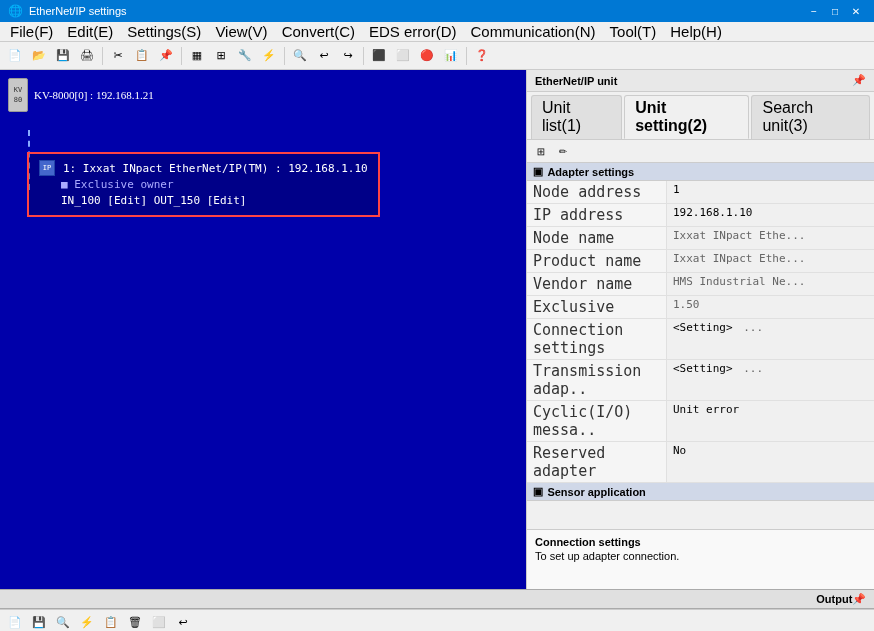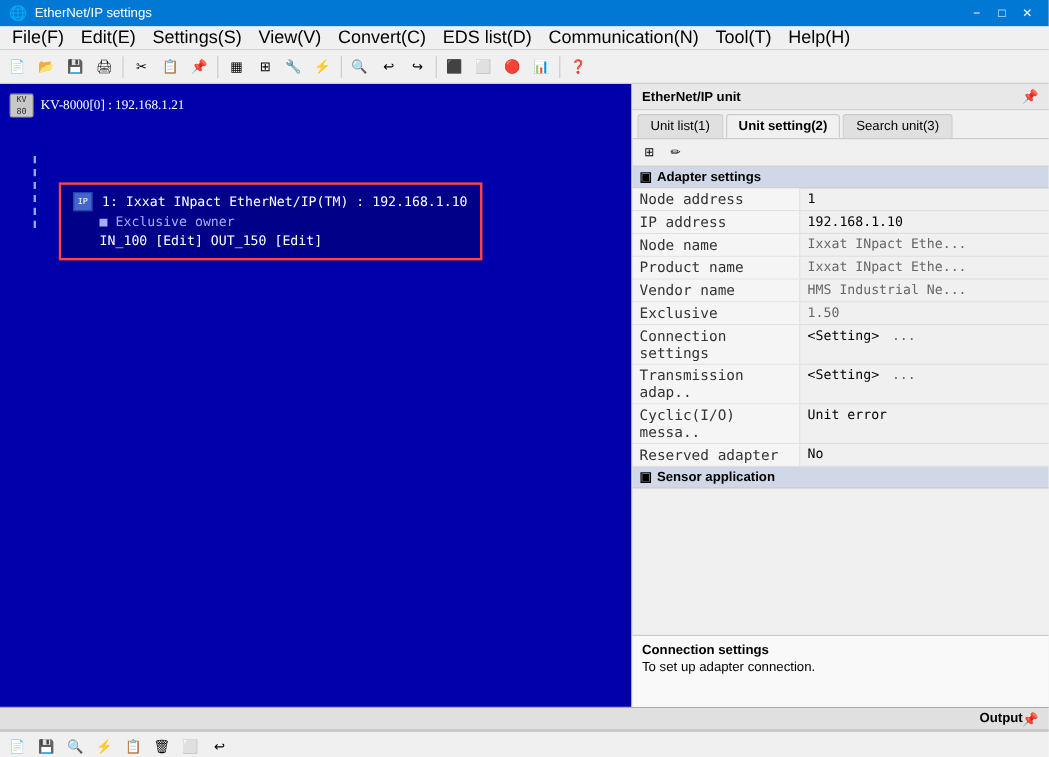--- a/index.html
+++ b/index.html
@@ -82,42 +82,42 @@
       display: flex;
       align-items: center;
       gap: 6px;
       color: white;
       font-size: 11px;
       font-family: monospace;
       margin-bottom: 4px;
     }
 
     .device-icon {
-      width: 20px; height: 20px;
+      width: 20px; height: 34px;
       background: #d0d0d0;
       border: 1px solid #999;
       border-radius: 2px;
       display: flex; align-items: center; justify-content: center;
       font-size: 8px;
       color: #333;
       flex-shrink: 0;
     }
 
     .dashed-line {
       position: absolute;
       left: 28px;
       top: 60px;
       width: 1px;
       height: 60px;
       border-left: 2px dashed #88aaff;
     }
 
     .selected-device-box {
       position: absolute;
-      left: 49px;
+      left: 27px;
       top: 82px;
       border: 2px solid #ff4444;
       background: rgba(0,0,60,0.3);
       padding: 6px 10px;
       font-family: monospace;
       font-size: 11px;
       color: white;
     }
 
     .device-icon-sm {
@@ -163,21 +163,21 @@
       border-bottom: 1px solid #ccc;
       padding: 3px 4px 0;
       gap: 2px;
     }
     .tab {
       padding: 3px 10px;
       border: 1px solid #ccc;
       border-bottom: none;
       background: #e0e0e0;
       cursor: pointer;
-      font-size: 11px;
+      font-size: 16px;
       border-radius: 3px 3px 0 0;
     }
     .tab.active {
       background: #f0f0f0;
       border-bottom: 1px solid #f0f0f0;
       font-weight: bold;
     }
 
     
     .right-toolbar {
@@ -216,21 +216,21 @@
       font-size: 11px;
     }
     .props-key {
       width: 140px;
       padding: 2px 6px;
       color: #333;
       flex-shrink: 0;
       border-right: 1px solid #e0e0e0;
       background: #f5f5f5;
       font-family: monospace;
-      font-size: 12px;
+      font-size: 15px;
     }
     .props-val {
       flex: 1;
       padding: 2px 6px;
       font-family: monospace;
       font-size: 11px;
     }
     .props-val-gray { color: #666; }
 
     
@@ -294,21 +294,21 @@
     <button class="title-btn close">✕</button>
   </div>
 </div>
 
 <div class="menu-bar">
   <span class="menu-item">File(F)</span>
   <span class="menu-item">Edit(E)</span>
   <span class="menu-item">Settings(S)</span>
   <span class="menu-item">View(V)</span>
   <span class="menu-item">Convert(C)</span>
-  <span class="menu-item">EDS list(D)</span>
+  <span class="menu-item">EDS error(D)</span>
   <span class="menu-item">Communication(N)</span>
   <span class="menu-item">Tool(T)</span>
   <span class="menu-item">Help(H)</span>
 </div>
 
 <div class="toolbar">
   <button class="toolbar-btn">📄</button>
   <button class="toolbar-btn">📂</button>
   <button class="toolbar-btn">💾</button>
   <button class="toolbar-btn">🖨</button>

